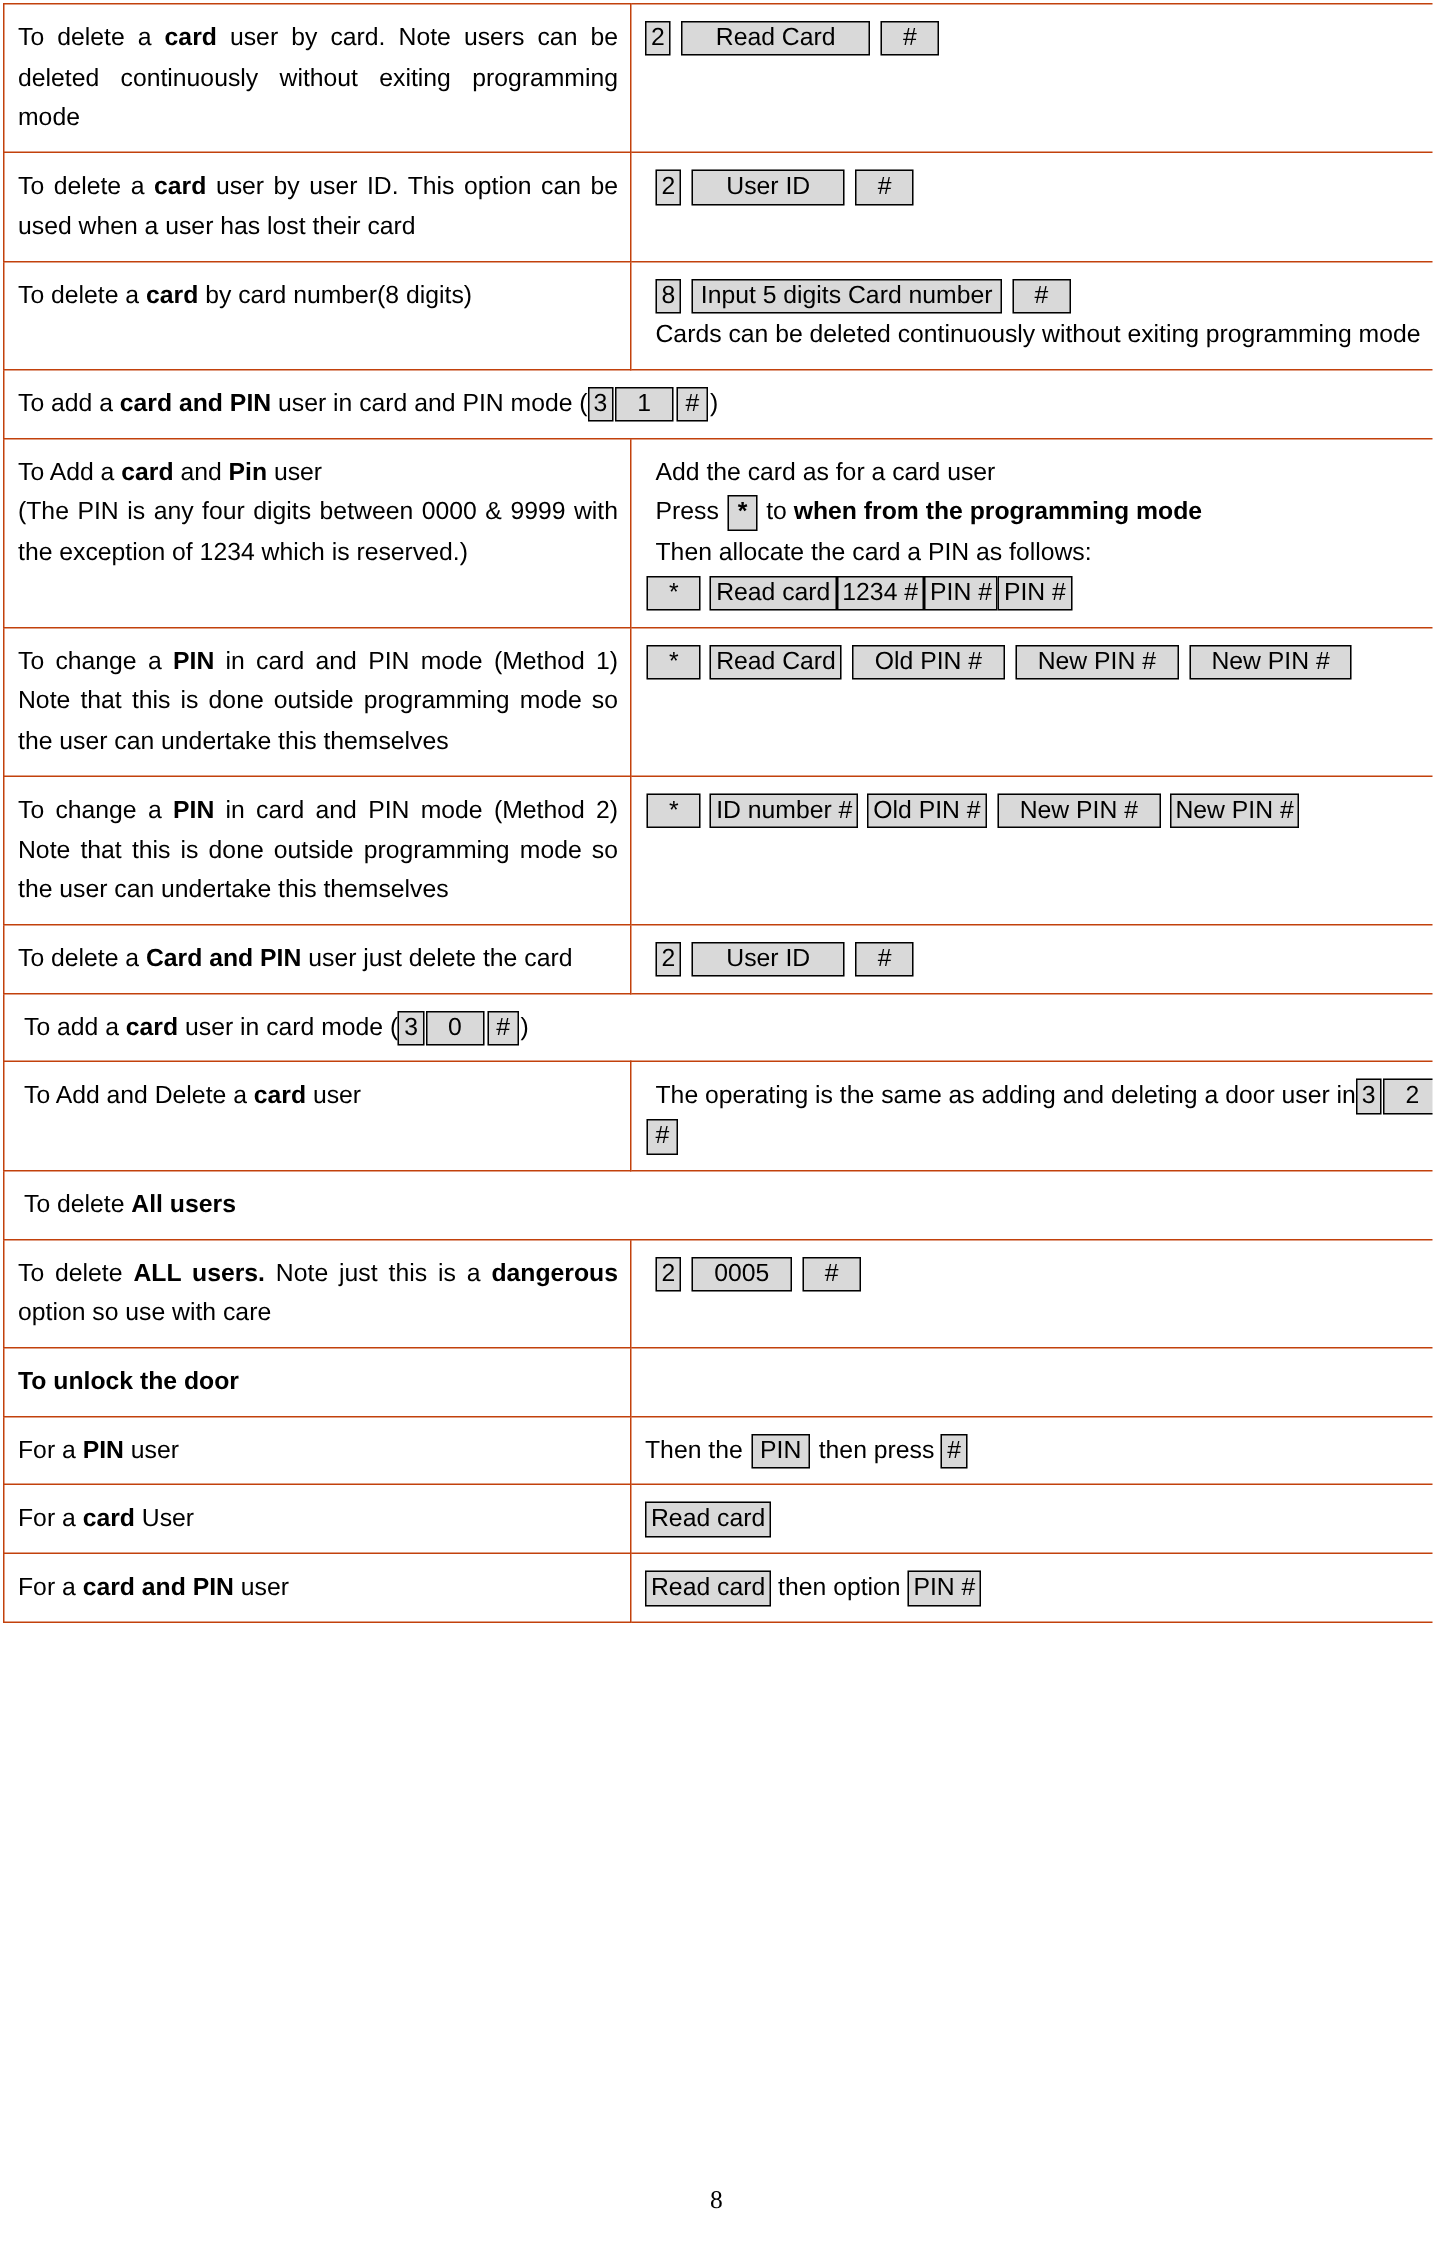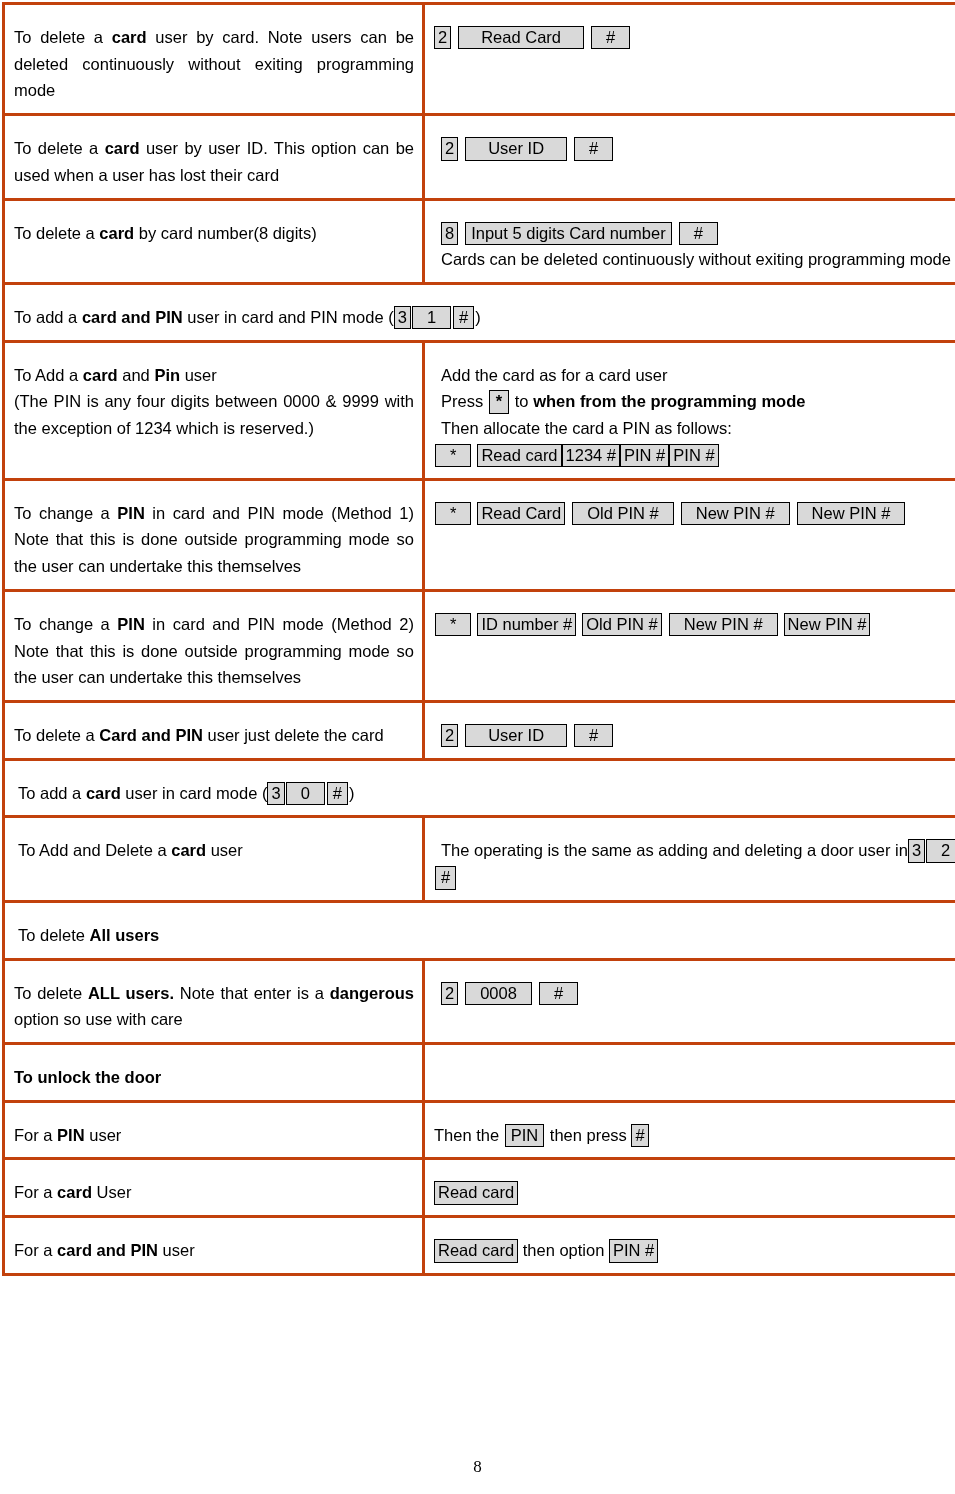--- a/index.html
+++ b/index.html
@@ -22,23 +22,23 @@
     box-sizing: border-box;
   }
   table.manual {
     border-collapse: collapse;
     table-layout: fixed;
     width: 951px;
     margin: 2px 0 0 2px;
     border: 1px solid #000;
   }
   table.manual td {
-    border: 3px solid #c2410c;
+    border: 1px solid #c2410c;
     vertical-align: top;
-    padding: 19px 8px 9px 9px;
+    padding: 9px 8px 9px 9px;
     font-size: 16.5px;
     line-height: 1.62;
   }
   td.c-left {
     width: 400px;
     text-align: justify;
     text-justify: inter-word;
   }
   td.c-right {
     width: 547px;
@@ -190,24 +190,24 @@
       </tr>
 
       <tr>
         <td class="c-full" colspan="2" style="padding-left:13px">
           <span>To delete </span><b>All users</b>
         </td>
       </tr>
 
       <tr>
         <td class="c-left justified">
-          <span>To delete </span><b>ALL users.</b><span> Note that enter is a </span><b>dangerous</b><span> option so use with care</span>
-        </td>
-        <td class="c-right">
-          <span class="seq" style="padding-left:7px"><span class="key tight">2</span><span class="key wide">0008</span><span class="key wide">#</span></span>
+          <span>To delete </span><b>ALL users.</b><span> Note just this is a </span><b>dangerous</b><span> option so use with care</span>
+        </td>
+        <td class="c-right">
+          <span class="seq" style="padding-left:7px"><span class="key tight">2</span><span class="key wide">0005</span><span class="key wide">#</span></span>
         </td>
       </tr>
 
       <tr>
         <td class="c-left">
           <b>To unlock the door</b>
         </td>
         <td class="c-right">&nbsp;</td>
       </tr>
 

